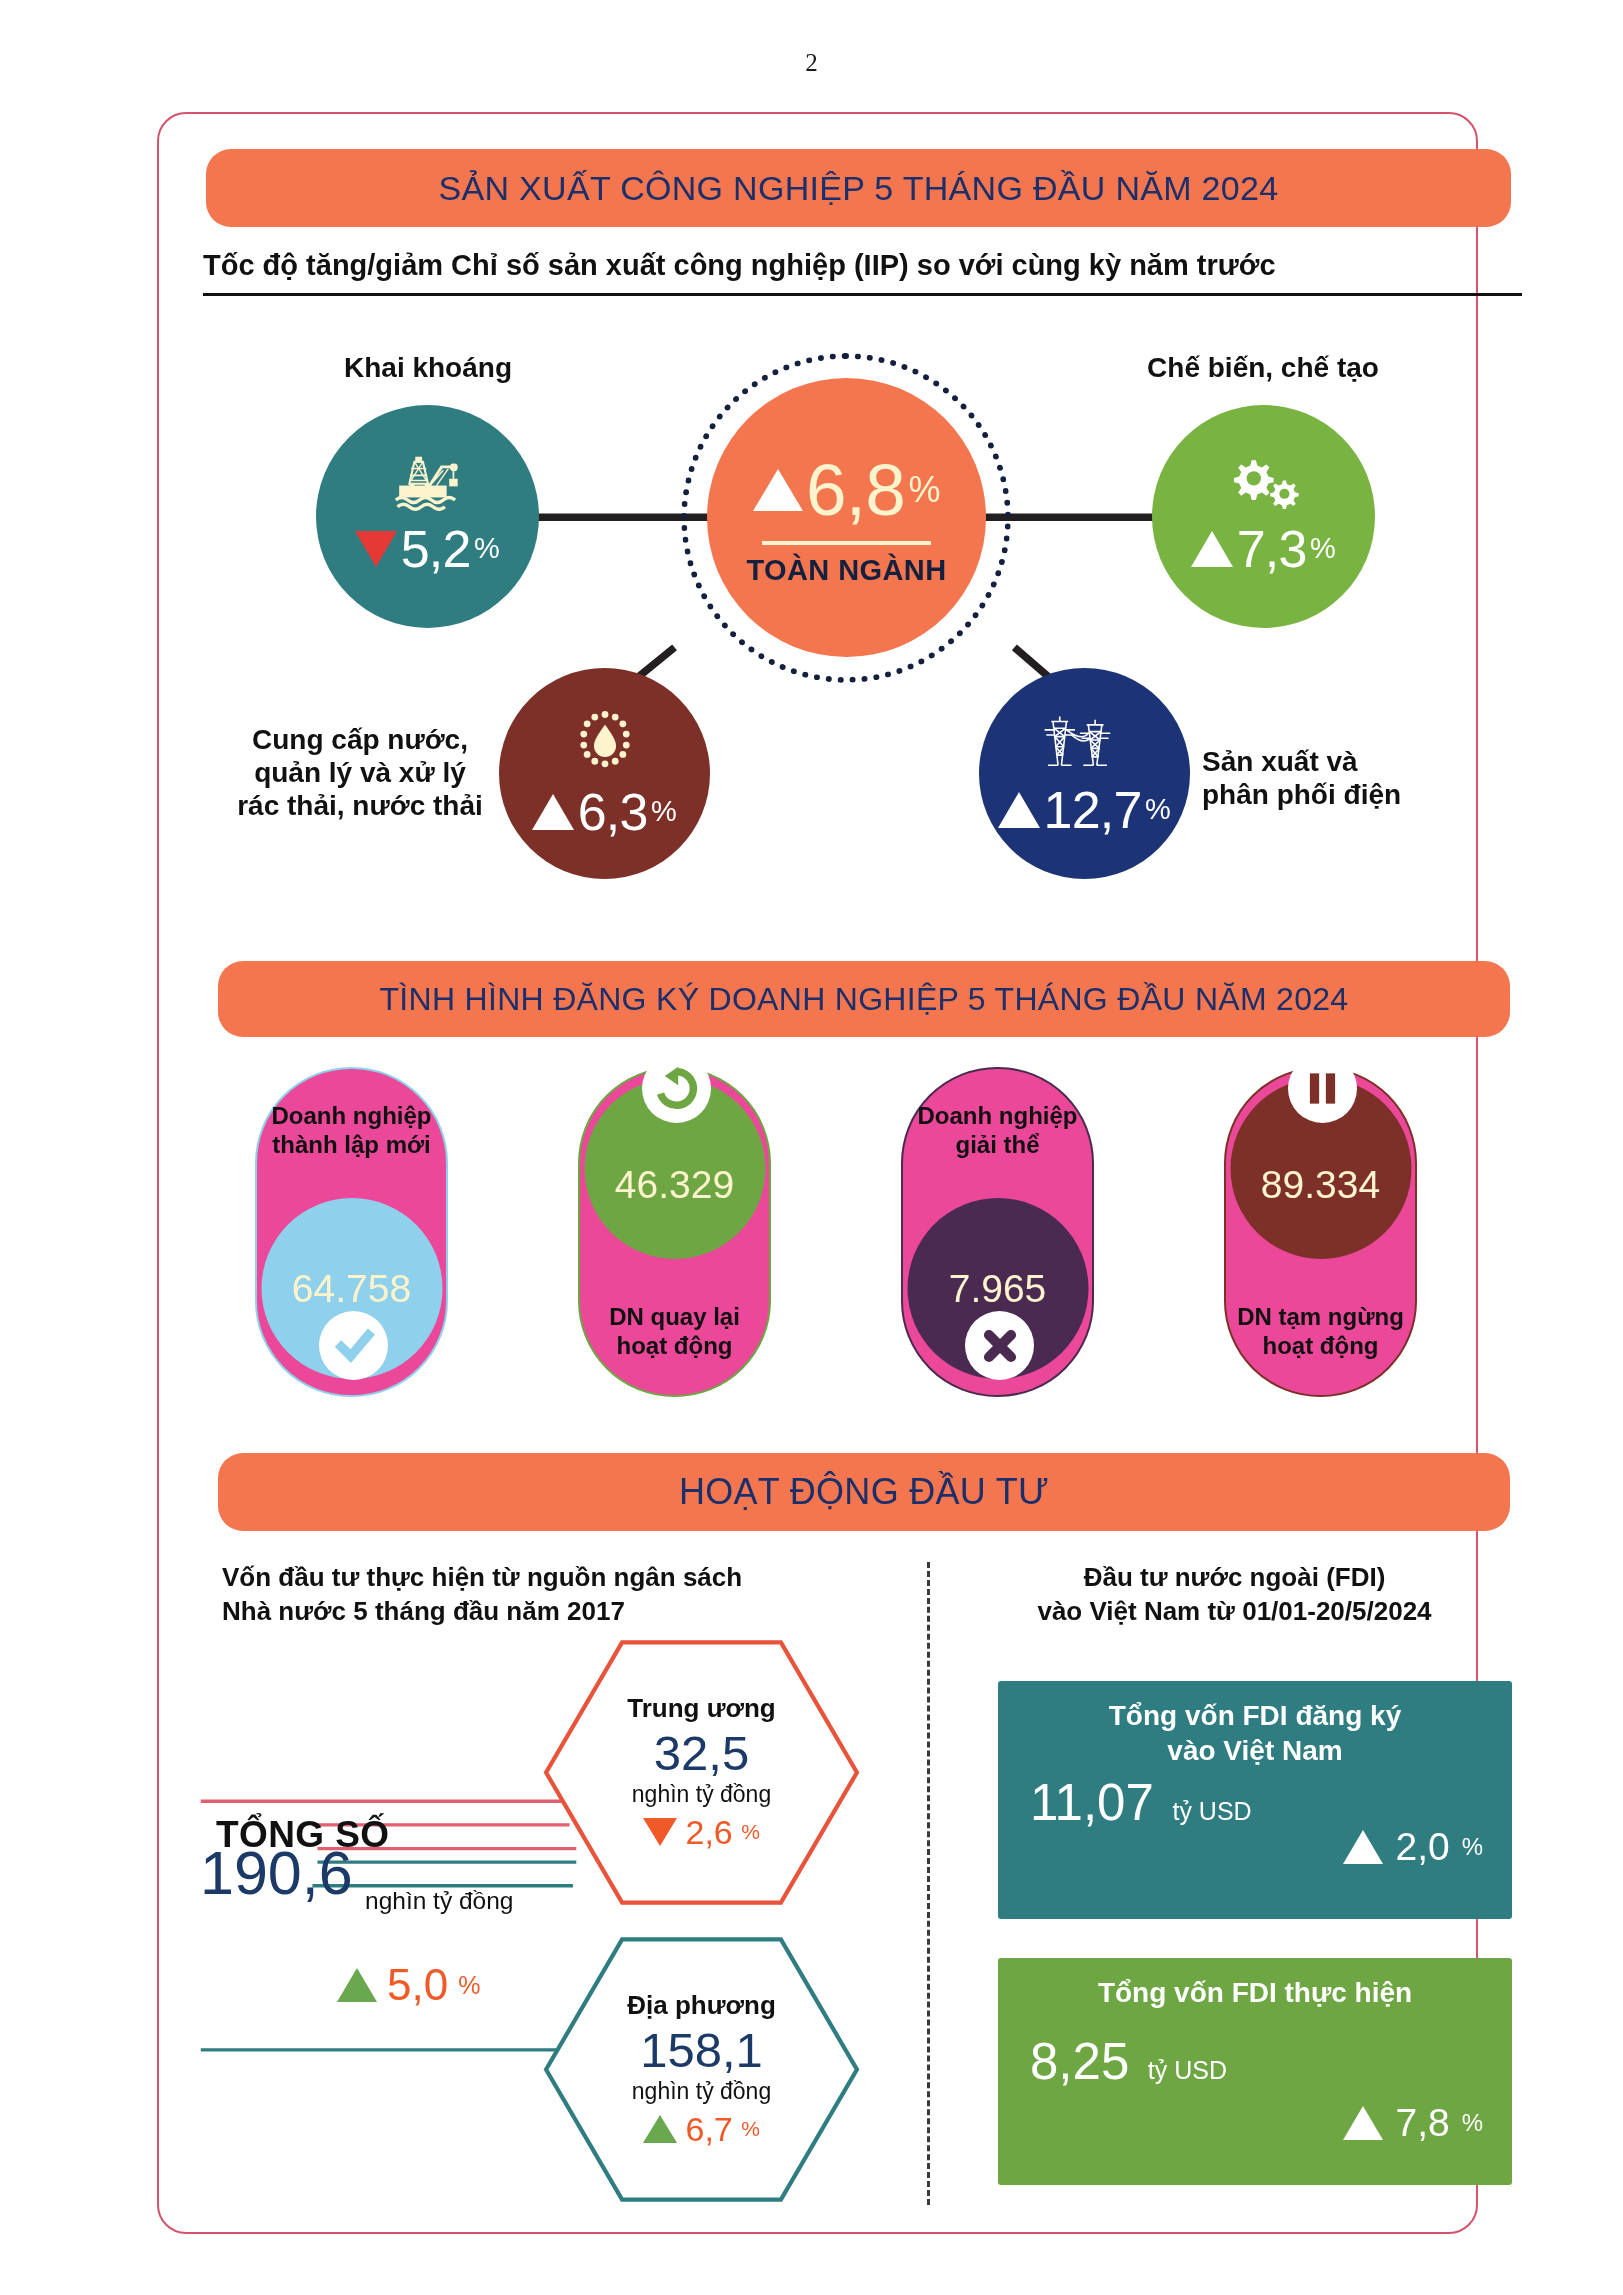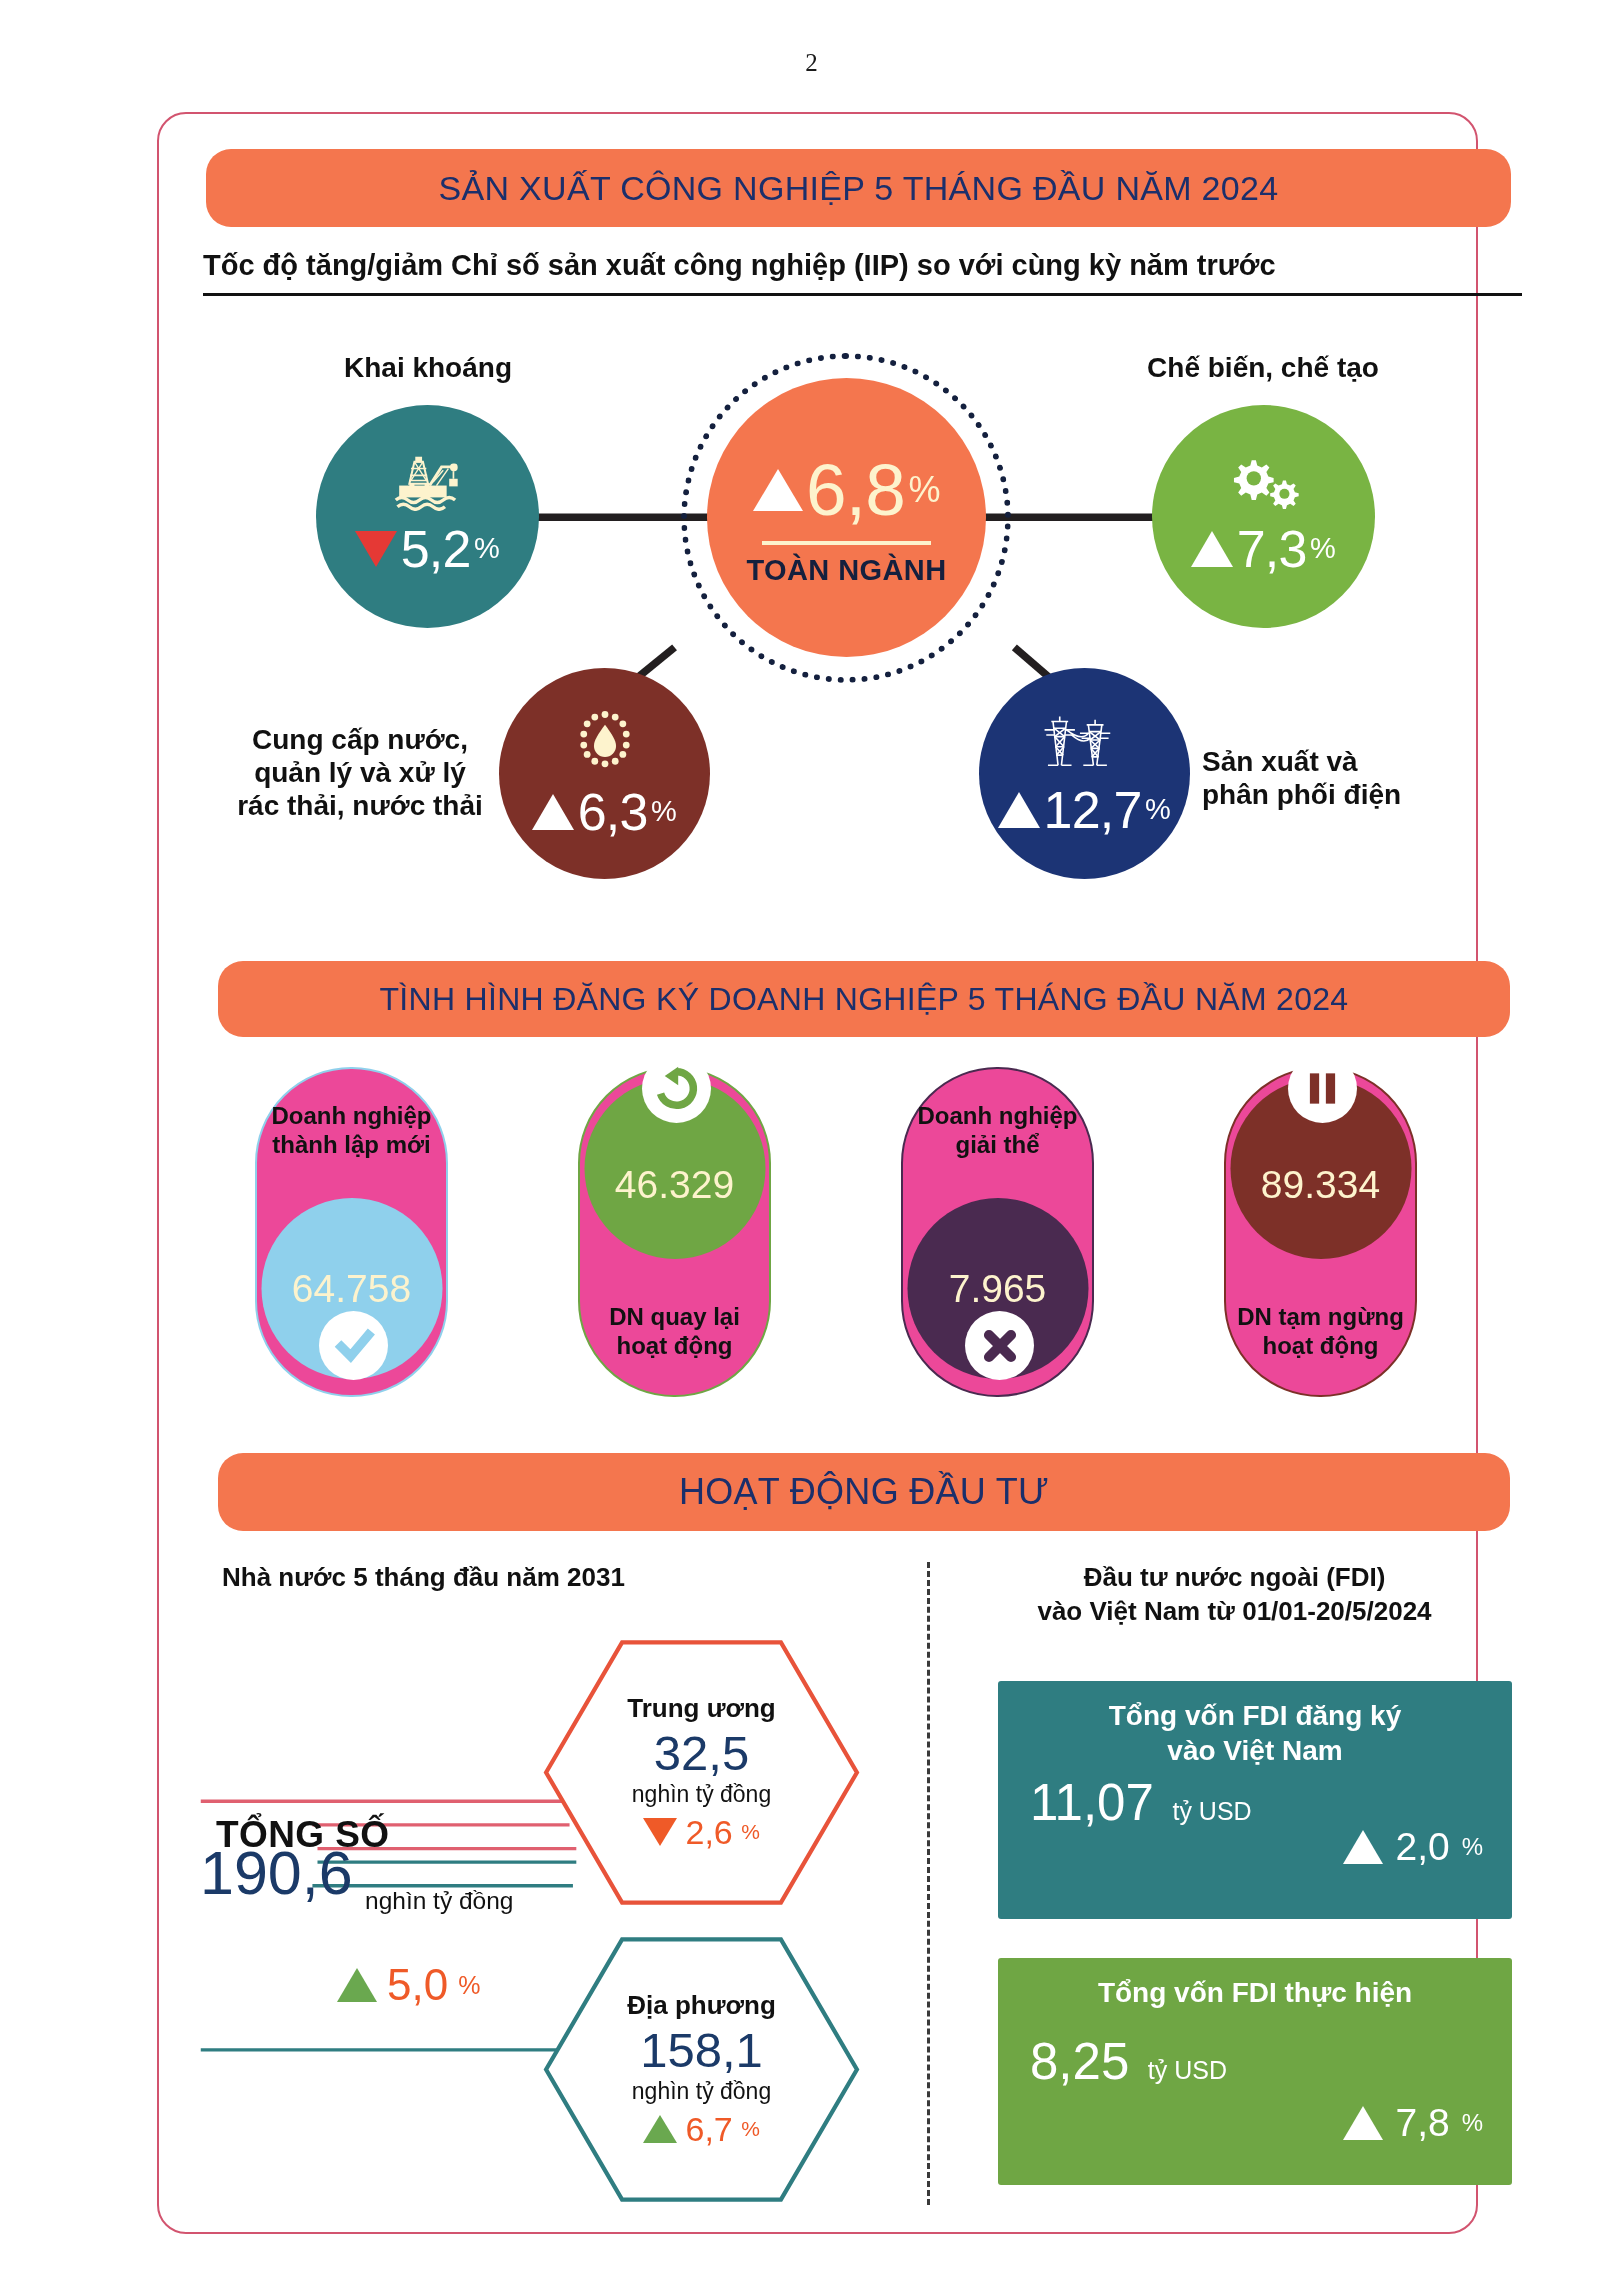--- a/index.html
+++ b/index.html
@@ -369,21 +369,22 @@
     </div>
     <div class="ptext" style="top:233px;">
       <div>DN tạm ngừng</div>
       <div>hoạt động</div>
     </div>
   </div>
 
   <div class="banner" id="banner3">HOẠT ĐỘNG ĐẦU TƯ</div>
 
   <div class="col-title" style="left:222px; top:1561px; width:643px;">
-    <div>Nhà nước 5 tháng đầu năm 2031</div>
+    <div>Vốn đầu tư thực hiện từ nguồn ngân sách</div>
+    <div>Nhà nước 5 tháng đầu năm 2017</div>
   </div>
 
   <div class="col-title" style="left:964px; top:1561px; width:541px; text-align:center;">
     <div>Đầu tư nước ngoài (FDI)</div>
     <div>vào Việt Nam từ 01/01-20/5/2024</div>
   </div>
 
   <div class="v-divider"></div>
 
   <svg style="position:absolute; left:194px; top:1632px;" width="609" height="533" viewBox="0 0 720 630">

